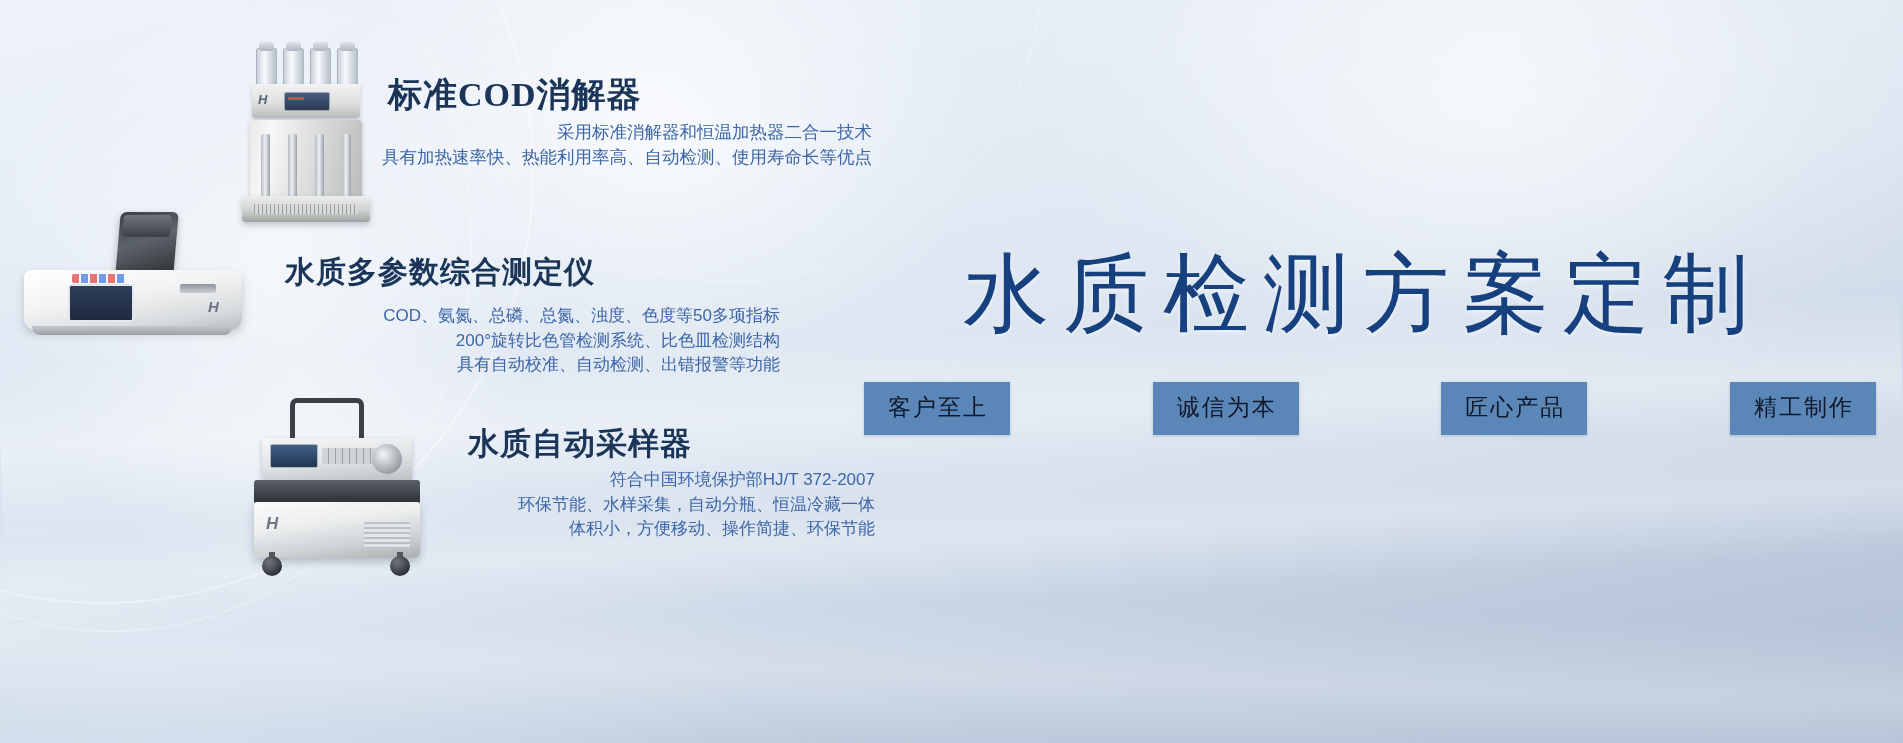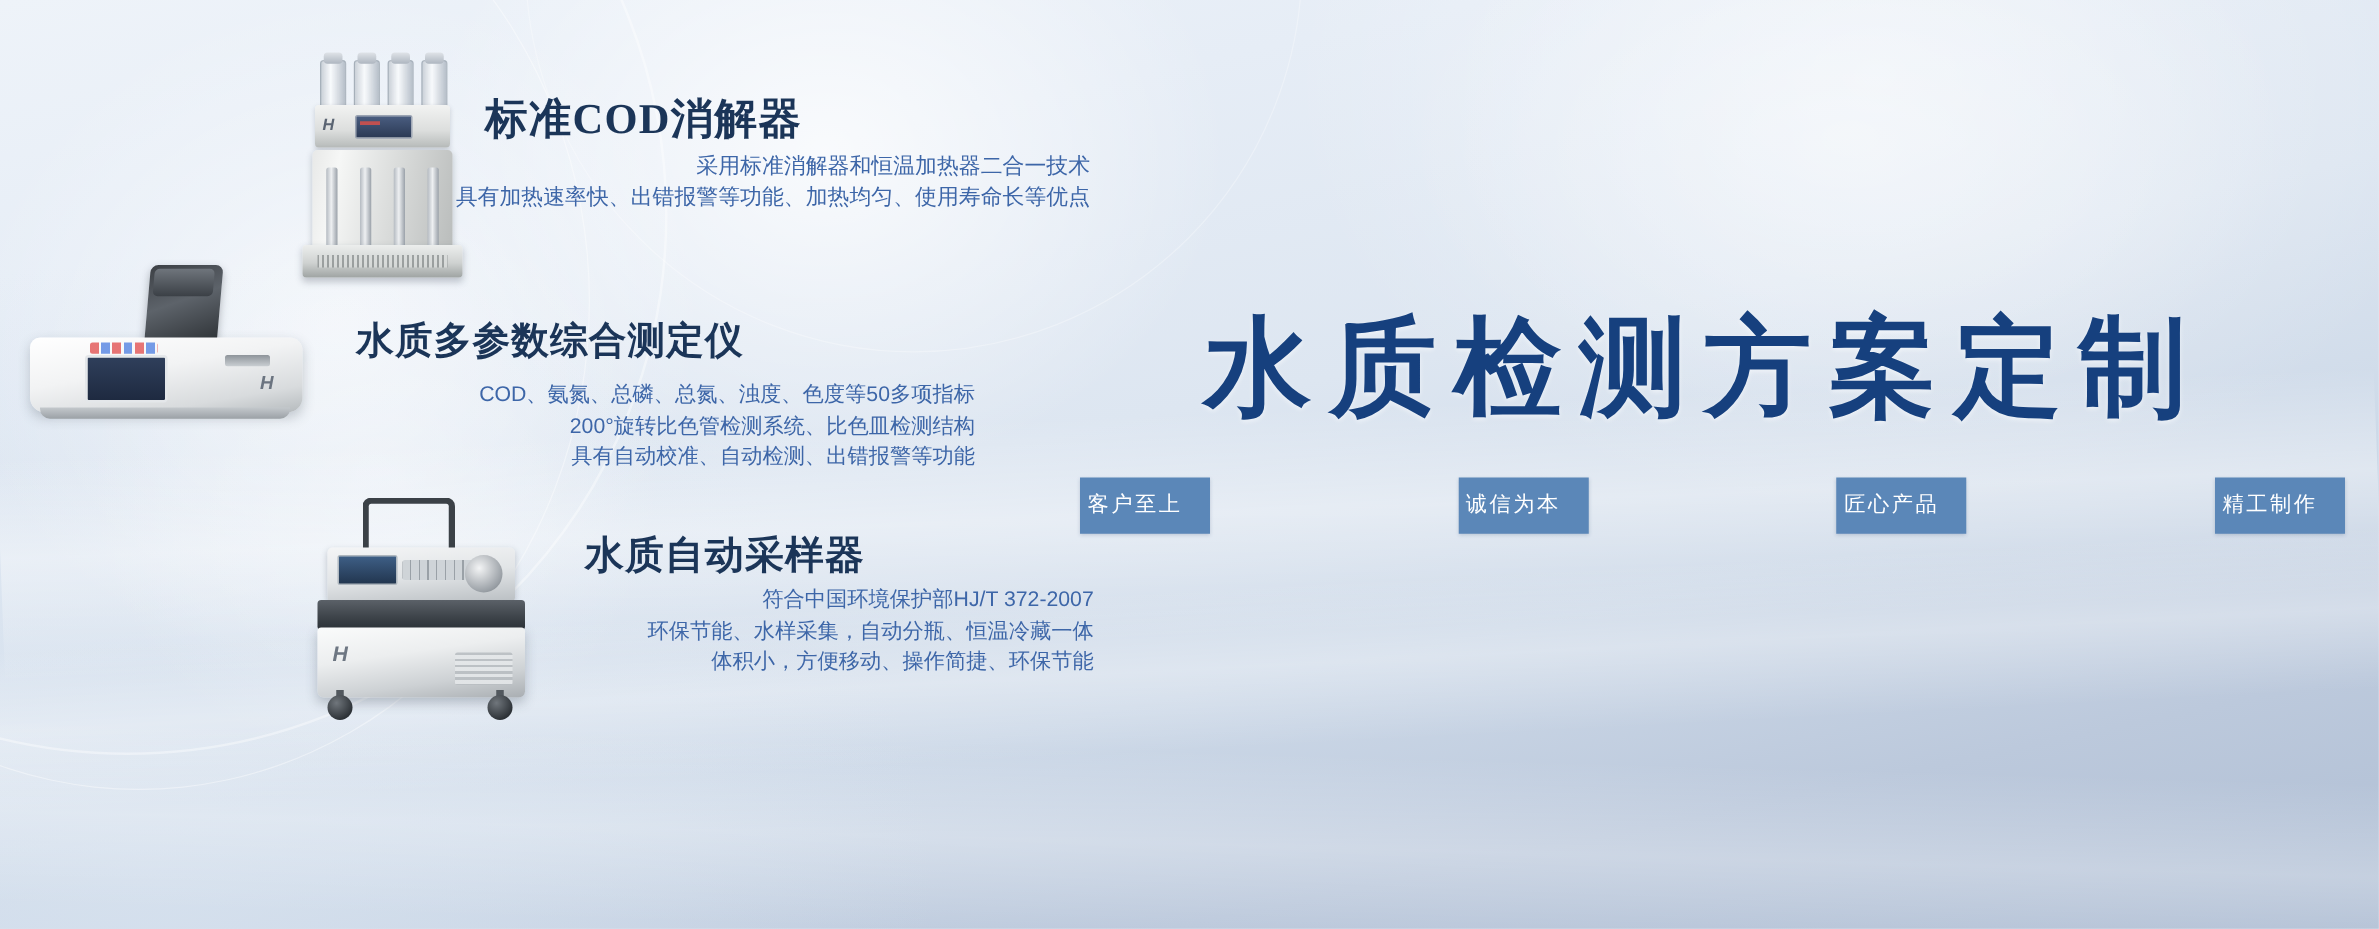--- a/index.html
+++ b/index.html
@@ -55,29 +55,29 @@
   #p2 .ptitle{position:absolute;left:285px;top:252px;font-size:30px;}
   #p2 .pdesc{position:absolute;left:0;top:307px;width:757px;text-align:right;font-size:17px;margin-left:23px;}
 
   #p3{left:0;top:0;width:900px;}
   #p3 .ptitle{position:absolute;left:468px;top:423px;font-size:31px;}
   #p3 .pdesc{position:absolute;left:0;top:471px;width:875px;text-align:right;font-size:17px;}
 
   
   #headline{
     position:absolute;left:858px;top:236px;width:1010px;
-    font-size:86px;font-weight:bold;color:#16407e;letter-spacing:14px;
+    font-size:86px;font-weight:normal;color:#16407e;letter-spacing:14px;
     white-space:nowrap;text-align:center;
     text-shadow:0 2px 4px rgba(255,255,255,.55);
   }
   #pills{position:absolute;left:864px;top:382px;width:1012px;
     display:flex;justify-content:space-between;align-items:center;}
   .pill{
-    background:#5b87b8;color:#ffffff;font-size:17px;letter-spacing:2px;
-    padding:10px 22px 12px 6px;white-space:nowrap;
+    background:#5b87b8;color:#0f172a;font-size:23px;letter-spacing:2px;
+    padding:10px 22px 12px 24px;white-space:nowrap;
     box-shadow:0 1px 3px rgba(40,70,110,.22);
   }
 
   
   .device{position:absolute;}
 
   
   #dev1{left:238px;top:48px;width:150px;height:165px;}
   #dev1 .body{position:absolute;left:12px;top:72px;width:112px;height:88px;border-radius:4px;
     background:linear-gradient(100deg,#e8e9e8 0%,#f6f7f6 18%,#d8dad9 58%,#b9bcbb 100%);
@@ -215,21 +215,21 @@
     <div class="leg l1"></div>
     <div class="leg l2"></div>
     <div class="wheel w1"></div>
     <div class="wheel w2"></div>
   </div>
 
   <div class="product" id="p1">
     <div class="ptitle">标准COD消解器</div>
     <div class="pdesc">
       <div>采用标准消解器和恒温加热器二合一技术</div>
-      <div>具有加热速率快、出错报警等功能、加热均匀、使用寿命长等优点</div>
+      <div>具有加热速率快、热能利用率高、自动检测、使用寿命长等优点</div>
     </div>
   </div>
 
   <div class="product" id="p2">
     <div class="ptitle">水质多参数综合测定仪</div>
     <div class="pdesc">
       <div>COD、氨氮、总磷、总氮、浊度、色度等50多项指标</div>
       <div>200°旋转比色管检测系统、比色皿检测结构</div>
       <div>具有自动校准、自动检测、出错报警等功能</div>
     </div>

